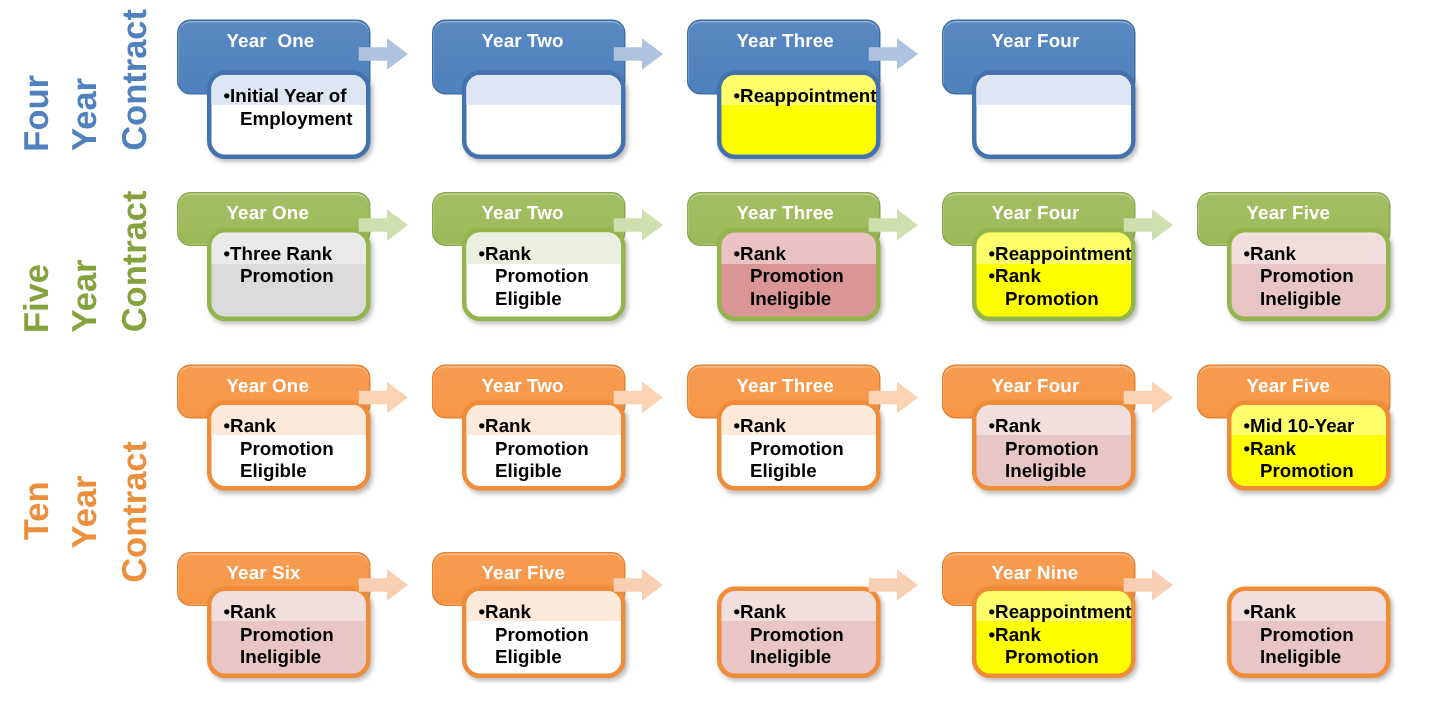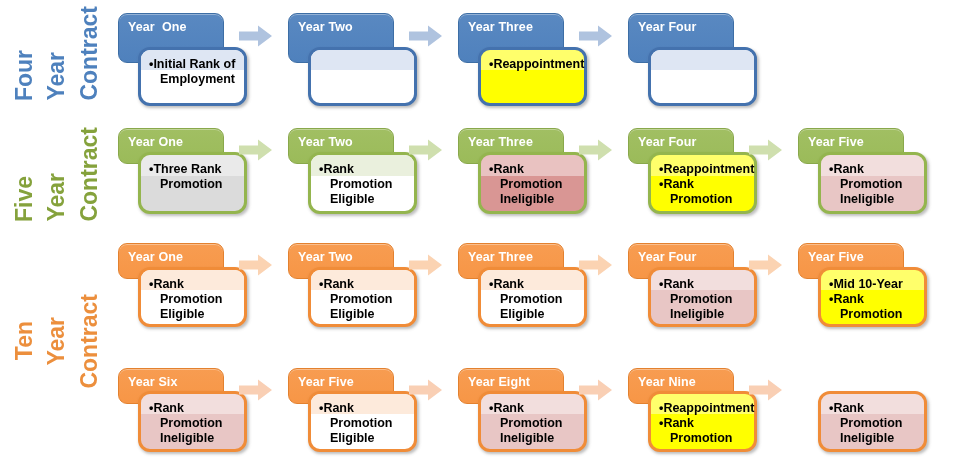--- a/index.html
+++ b/index.html
@@ -8,21 +8,21 @@
 
   .row-label{position:absolute;left:4px;width:106px;display:flex;justify-content:center;gap:7px;}
   .row-label.align-end{align-items:flex-end;}
   .row-label.align-center{align-items:center;}
   .vword{writing-mode:vertical-rl;transform:rotate(180deg);font-weight:bold;font-size:23px;line-height:1.1;}
 
   .trow{position:absolute;left:0;width:960px;height:112px;}
   .cell{position:absolute;top:0;width:160px;height:112px;}
 
   .hdr{position:absolute;left:0;top:5px;width:104px;border-radius:9px;
-       box-shadow:inset 0 1px 0 rgba(255,255,255,0.35);}
+       box-shadow:inset 0 1px 0 rgba(255,255,255,0.35);padding-left:23px;}
   .hdr-label{font-weight:bold;font-size:12.5px;padding:6px 0 0 9px;white-space:pre;letter-spacing:0.1px;}
 
   .card{position:absolute;left:20px;width:103px;border-radius:12px;border:3px solid;
         box-shadow:1.5px 2px 3px rgba(110,110,110,0.45);}
   .card::before{content:"";position:absolute;left:0;right:0;top:0;height:37%;
         border-radius:9px 9px 0 0;background:var(--strip);}
   .bullets{position:relative;padding:7px 3px 0 8px;}
   .bullet{font-weight:bold;font-size:12.5px;line-height:1.2;color:#000;
         padding-left:11px;text-indent:-11px;}
 
@@ -47,21 +47,21 @@
       <div class="vword">Year</div>
       <div class="vword">Contract</div>
     </div>
     <div class="trow" style="top: 8px;">
       <div class="cell" style="left: 118px;">
         <div class="hdr" style="height: 48px; background: linear-gradient(rgba(79, 129, 189, 0.94), rgb(79, 129, 189)); border: 1px solid rgb(61, 110, 165);">
           <div class="hdr-label" style="color: rgb(255, 255, 255);">Year  One</div>
         </div>
         <div class="card" style="top: 39px; height: 53px; border-color: rgb(68, 114, 174); background: rgb(255, 255, 255); --strip: #DEE6F3;">
           <div class="bullets">
-            <div class="bullet"><span>•</span><span>Initial Rank of Employment</span></div>
+            <div class="bullet"><span>•</span><span>Initial Year of Employment</span></div>
           </div>
         </div>
       </div>
       <div class="arrow" style="left: 239px; top: 17px;"><svg width="34" height="22" viewBox="0 0 34 22">
           <polygon points="0,6.5 19,6.5 19,0.5 33,11 19,21.5 19,15.5 0,15.5" fill="#AFC3DF"></polygon>
         </svg></div>
       <div class="cell" style="left: 288px;">
         <div class="hdr" style="height: 48px; background: linear-gradient(rgba(79, 129, 189, 0.94), rgb(79, 129, 189)); border: 1px solid rgb(61, 110, 165);">
           <div class="hdr-label" style="color: rgb(255, 255, 255);">Year Two</div>
         </div>
@@ -245,23 +245,20 @@
         <div class="card" style="top: 28px; height: 55px; border-color: rgb(240, 140, 56); background: rgb(255, 255, 255); --strip: #FDEADB;">
           <div class="bullets">
             <div class="bullet"><span>•</span><span>Rank Promotion Eligible</span></div>
           </div>
         </div>
       </div>
       <div class="arrow" style="left: 409px; top: 16px;"><svg width="34" height="22" viewBox="0 0 34 22">
           <polygon points="0,6.5 19,6.5 19,0.5 33,11 19,21.5 19,15.5 0,15.5" fill="#F9CFB4"></polygon>
         </svg></div>
       <div class="cell" style="left: 458px;">
-        <div class="hdr" style="height: 34px; background: linear-gradient(rgba(247, 150, 70, 0.94), rgb(247, 150, 70)); border: 1px solid rgb(227, 129, 47);">
-          <div class="hdr-label" style="color: rgb(255, 255, 255);">Year Eight</div>
-        </div>
         <div class="card" style="top: 28px; height: 55px; border-color: rgb(240, 140, 56); background: rgb(232, 198, 197); --strip: rgba(255,255,255,0.42);">
           <div class="bullets">
             <div class="bullet"><span>•</span><span>Rank Promotion Ineligible</span></div>
           </div>
         </div>
       </div>
       <div class="arrow" style="left: 579px; top: 16px;"><svg width="34" height="22" viewBox="0 0 34 22">
           <polygon points="0,6.5 19,6.5 19,0.5 33,11 19,21.5 19,15.5 0,15.5" fill="#F9CFB4"></polygon>
         </svg></div>
       <div class="cell" style="left: 628px;">

